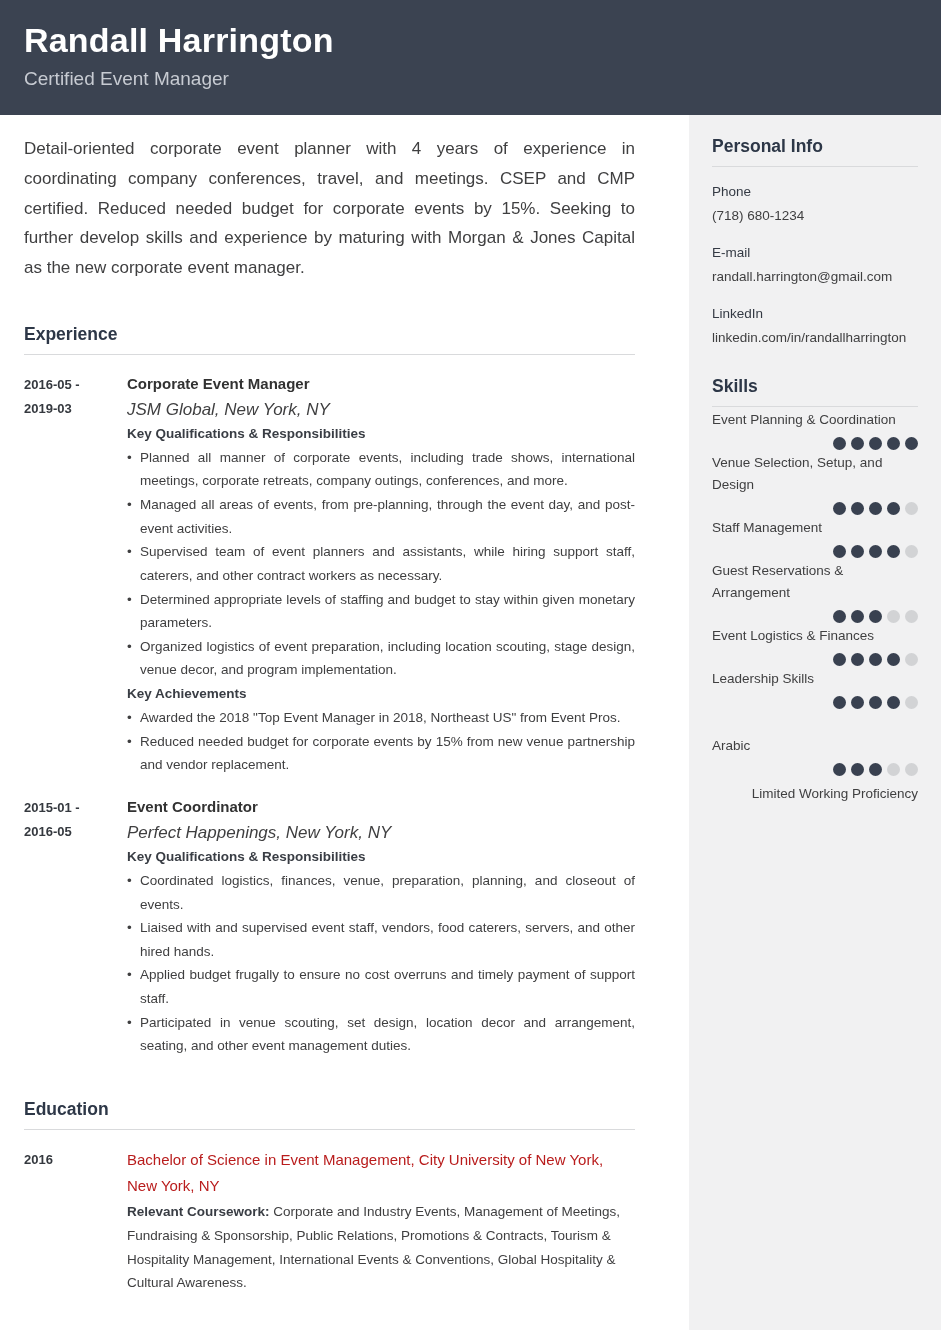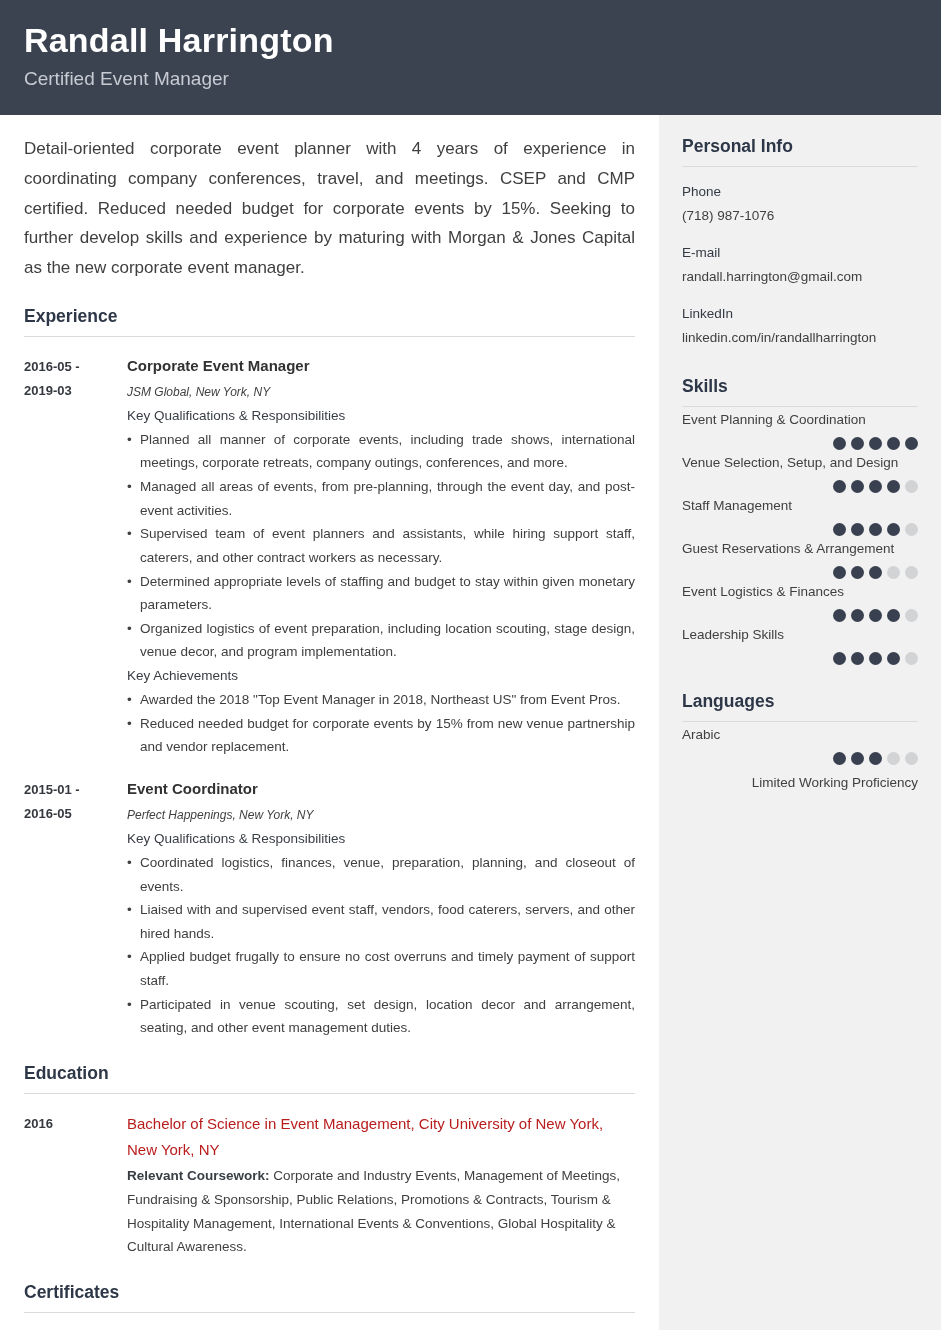--- a/index.html
+++ b/index.html
@@ -11,44 +11,44 @@
   html,body{background:#fff;}
   body{font-family:"Liberation Sans","DejaVu Sans",sans-serif;color:var(--text);}
   .page{position:relative;width:941px;height:1330px;background:#fff;overflow:hidden;}
 
   
   .header{position:absolute;top:0;left:0;width:941px;height:115px;background:var(--header-bg);padding:20px 24px 0 24px;}
   .header .name{color:#fff;font-size:34px;font-weight:bold;letter-spacing:.2px;line-height:1.2;}
   .header .role{color:var(--subtitle);font-size:19px;margin-top:7px;}
 
   
-  .sidebar{position:absolute;top:115px;right:0;width:282px;height:1215px;background:var(--sidebar-bg);padding:21px 23px 0 23px;}
+  .sidebar{position:absolute;top:115px;right:0;width:252px;height:1215px;background:var(--sidebar-bg);padding:21px 23px 0 23px;}
   .side-h2{color:var(--heading);font-size:17.5px;font-weight:bold;padding-bottom:9px;border-bottom:1px solid var(--rule);}
   .side-section{margin-bottom:26px;}
   .pi-item{margin-top:13px;}
   .pi-label{font-weight:normal;font-size:13.5px;line-height:24px;color:#343a44;}
   .pi-value{font-size:13.5px;line-height:24px;}
   .skill{margin-top:2px;}
   .skill-name{font-size:13.5px;line-height:22px;}
   .dots{text-align:right;margin-top:6px;height:13px;line-height:13px;}
   .dot{display:inline-block;width:13px;height:13px;border-radius:50%;background:var(--dot-empty);margin-left:5px;vertical-align:top;}
   .dot.filled{background:var(--dot-filled);}
   .lang-level{font-size:13.5px;text-align:right;margin-top:8px;line-height:20px;}
 
   
   .main{position:absolute;top:115px;left:0;width:659px;padding:19px 24px 0 24px;}
   .summary{font-size:17px;line-height:1.75;text-align:justify;}
-  .section{margin-top:23px;}
+  .section{margin-top:41px;}
   .main-h2{color:var(--heading);font-size:17.5px;font-weight:bold;padding-bottom:9px;border-bottom:1px solid var(--rule);margin-bottom:16px;}
   .entry{display:flex;margin-bottom:17px;}
   .entry .dates{width:103px;flex:0 0 103px;font-size:13px;font-weight:bold;line-height:24px;padding-top:2px;color:#35393f;}
   .entry .body{flex:1;}
   .job-title{font-size:15px;font-weight:bold;color:#323232;line-height:24px;padding-top:1px;}
-  .company{font-size:12px;font-style:italic;line-height:24px;margin-top:2px;}
-  .subhead{font-size:13.5px;font-weight:normal;color:#393d44;line-height:24px;}
+  .company{font-size:17px;font-style:italic;line-height:24px;margin-top:2px;}
+  .subhead{font-size:13.5px;font-weight:bold;color:#393d44;line-height:24px;}
   ul.bullets{list-style:none;}
   ul.bullets li{font-size:13.5px;line-height:1.75;text-align:justify;padding-left:13px;position:relative;}
   ul.bullets li::before{content:"\2022";position:absolute;left:0;top:0;}
   .degree{font-size:15px;font-weight:normal;color:#b91c1c;line-height:1.75;padding-top:1px;}
   .coursework{font-size:13.5px;line-height:1.75;margin-top:1px;}
   .coursework b{color:#393d44;}
   .cert-text{font-size:13.5px;line-height:1.75;}
 </style>
 </head>
 <body>
@@ -134,21 +134,21 @@
     </div>
 
   </div>
 
   <div class="sidebar">
 
     <div class="side-section">
       <div class="side-h2">Personal Info</div>
       <div class="pi-item">
         <div class="pi-label">Phone</div>
-        <div class="pi-value">(718) 987-1076</div>
+        <div class="pi-value">(718) 680-1234</div>
       </div>
       <div class="pi-item">
         <div class="pi-label">E-mail</div>
         <div class="pi-value">randall.harrington@gmail.com</div>
       </div>
       <div class="pi-item">
         <div class="pi-label">LinkedIn</div>
         <div class="pi-value">linkedin.com/in/randallharrington</div>
       </div>
     </div>
@@ -175,21 +175,20 @@
         <div class="skill-name">Event Logistics &amp; Finances</div>
         <div class="dots"><span class="dot filled"></span><span class="dot filled"></span><span class="dot filled"></span><span class="dot filled"></span><span class="dot"></span></div>
       </div>
       <div class="skill">
         <div class="skill-name">Leadership Skills</div>
         <div class="dots"><span class="dot filled"></span><span class="dot filled"></span><span class="dot filled"></span><span class="dot filled"></span><span class="dot"></span></div>
       </div>
     </div>
 
     <div class="side-section">
-      <div class="side-h2">Languages</div>
       <div class="skill">
         <div class="skill-name">Arabic</div>
         <div class="dots"><span class="dot filled"></span><span class="dot filled"></span><span class="dot filled"></span><span class="dot"></span><span class="dot"></span></div>
         <div class="lang-level">Limited Working Proficiency</div>
       </div>
     </div>
 
   </div>
 </div>
 

